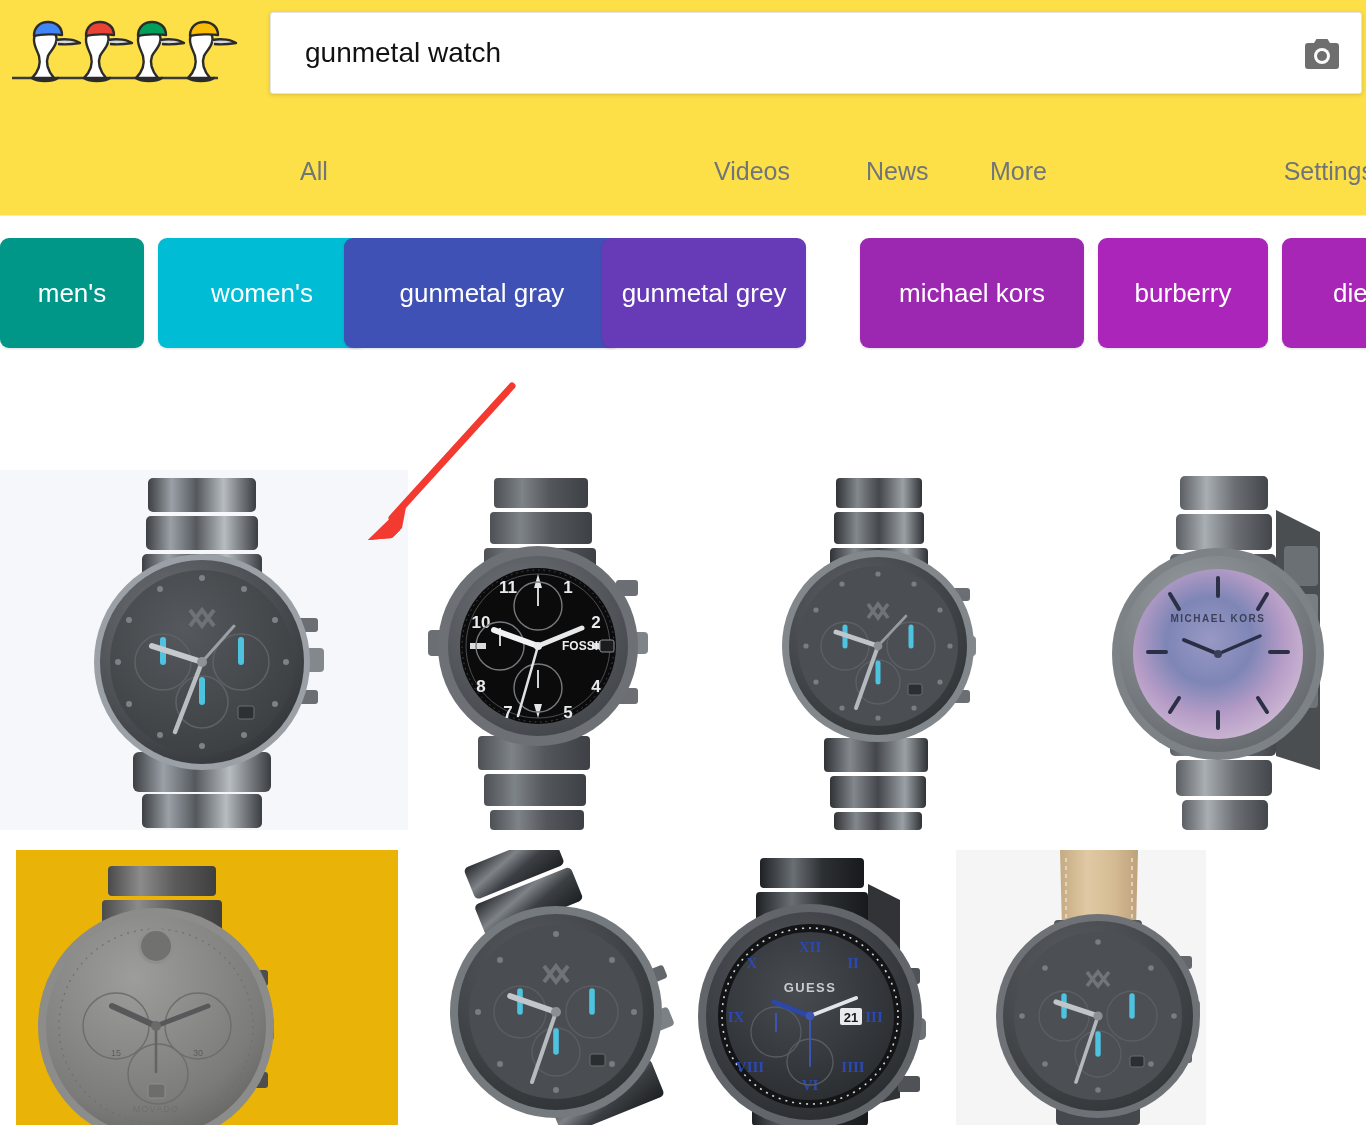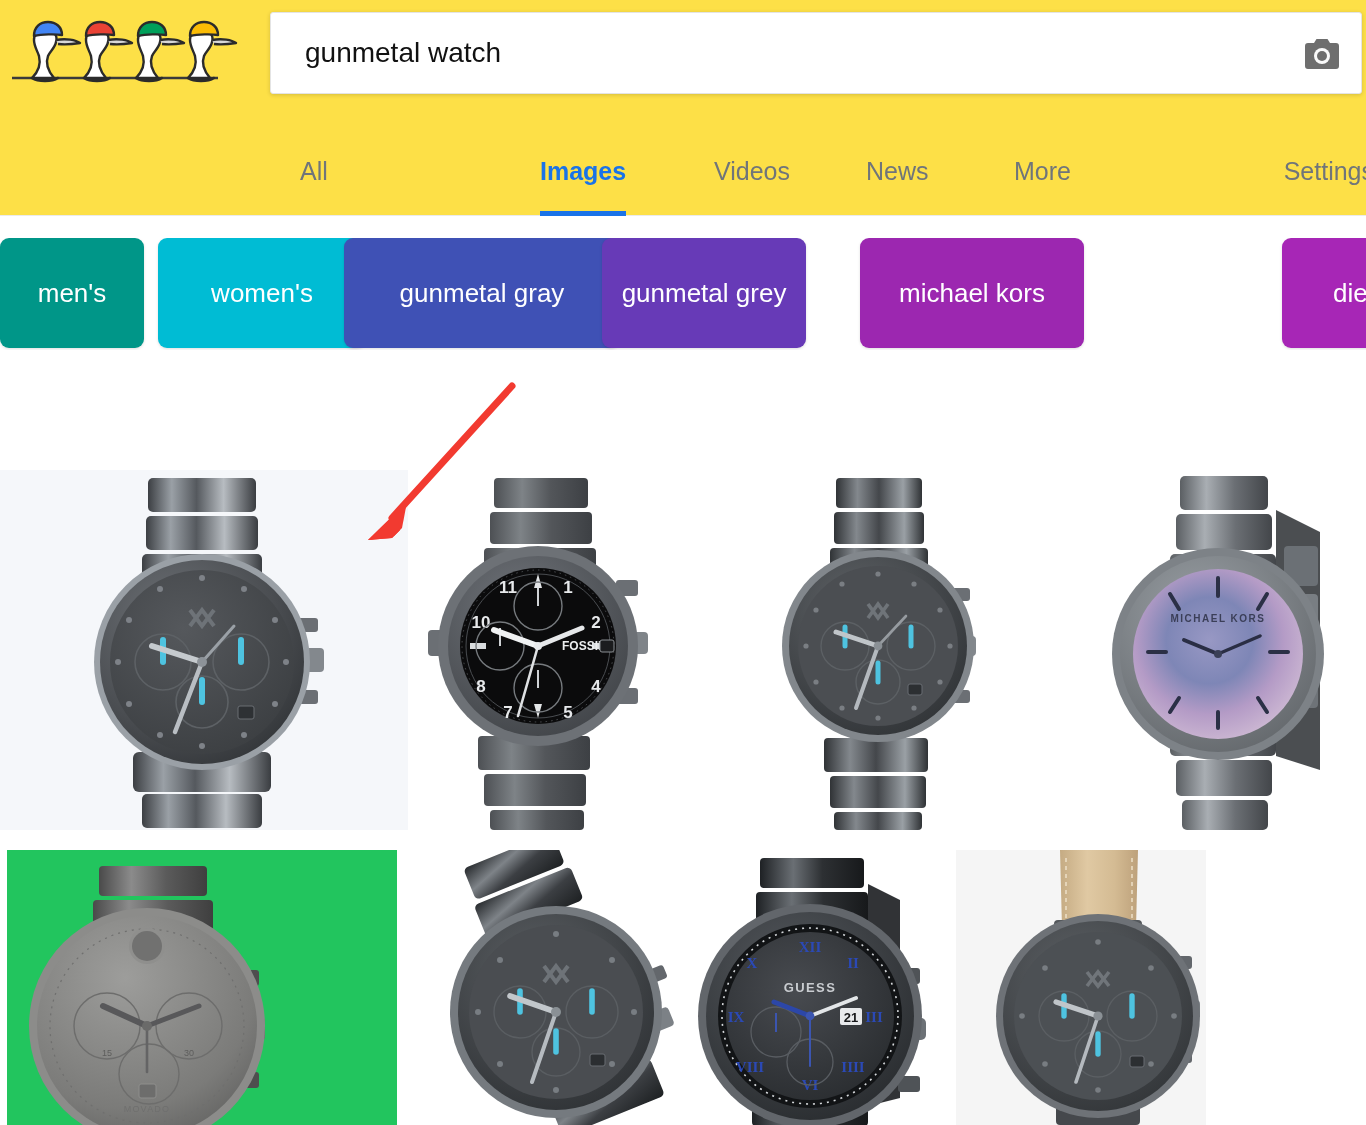--- a/index.html
+++ b/index.html
@@ -156,34 +156,34 @@
       <svg viewBox="0 0 34 30" width="34" height="30">
         <path d="M11.5 0 L22.5 0 L25 4 L31 4 A3 3 0 0 1 34 7 L34 27 A3 3 0 0 1 31 30 L3 30 A3 3 0 0 1 0 27 L0 7 A3 3 0 0 1 3 4 L9 4 Z" fill="#6e6e6e"></path>
         <circle cx="17" cy="17" r="8" fill="#fafafa"></circle>
         <circle cx="17" cy="17" r="5" fill="#6e6e6e"></circle>
       </svg>
     </span>
   </div>
 
   <div class="tabs">
     <div class="tab" style="left:300px">All</div>
-    <div class="tab active" style="left:540px">Images</div>
     <div class="tab" style="left:714px">Videos</div>
     <div class="tab" style="left:866px">News</div>
-    <div class="tab" style="left:1014px">More</div>
+    <div class="tab" style="left:990px">More</div>
     <div class="tab-settings">Settings</div>
   </div>
 </div>
 
 <div class="chips">
   <div class="chip" style="left:0px;width:144px;background:#009688">men's</div>
   <div class="chip" style="left:158px;width:208px;background:#00bcd4">women's</div>
   <div class="chip" style="left:344px;width:276px;background:#3f51b5">gunmetal gray</div>
   <div class="chip" style="left:602px;width:204px;background:#673ab7">gunmetal grey</div>
   <div class="chip" style="left:860px;width:224px;background:#9c27b0">michael kors</div>
+  <div class="chip" style="left:1098px;width:170px;background:#ab25bb">burberry</div>
   <div class="chip" style="left:1282px;width:170px;background:#a726b6">diesel</div>
 </div>
 
 <div class="grid">
 
   <div class="tile" style="left:0px;top:470px;width:408px;height:360px;background:#f5f7fa">
     <svg class="watch-stage" viewBox="0 0 408 360">
       <defs>
         <linearGradient id="b1" x1="0" y1="0" x2="1" y2="0">
           <stop offset="0" stop-color="#3c3f43"></stop>
@@ -439,21 +439,21 @@
         <path d="M98 124 L107 139"></path>
       </g>
       <text x="146" y="152" fill="#3b3f58" font-family="Liberation Sans, sans-serif" font-size="10" font-weight="bold" text-anchor="middle" letter-spacing="1.5">MICHAEL KORS</text>
 
       <path d="M146 184 L112 170" stroke="#2a2e44" stroke-width="4" stroke-linecap="round"></path>
       <path d="M146 184 L188 166" stroke="#2a2e44" stroke-width="3.4" stroke-linecap="round"></path>
       <circle cx="146" cy="184" r="4" fill="#3a3f56"></circle>
     </svg>
   </div>
 
-  <div class="tile" style="left:7px;top:850px;width:390px;height:275px;background:#22c55e">
+  <div class="tile" style="left:16px;top:850px;width:390px;height:275px;background:#eab308">
     <svg class="watch-stage" viewBox="0 0 390 275">
       <defs>
         <linearGradient id="b5" x1="0" y1="0" x2="1" y2="0">
           <stop offset="0" stop-color="#4a4a4a"></stop>
             <stop offset=".3" stop-color="#8b8b8b"></stop>
           <stop offset=".62" stop-color="#5b5b5b"></stop>
             <stop offset="1" stop-color="#3f3f3f"></stop>
         </linearGradient>
         <radialGradient id="c5" cx=".4" cy=".28" r=".85">
           <stop offset="0" stop-color="#9d9d9b"></stop>

